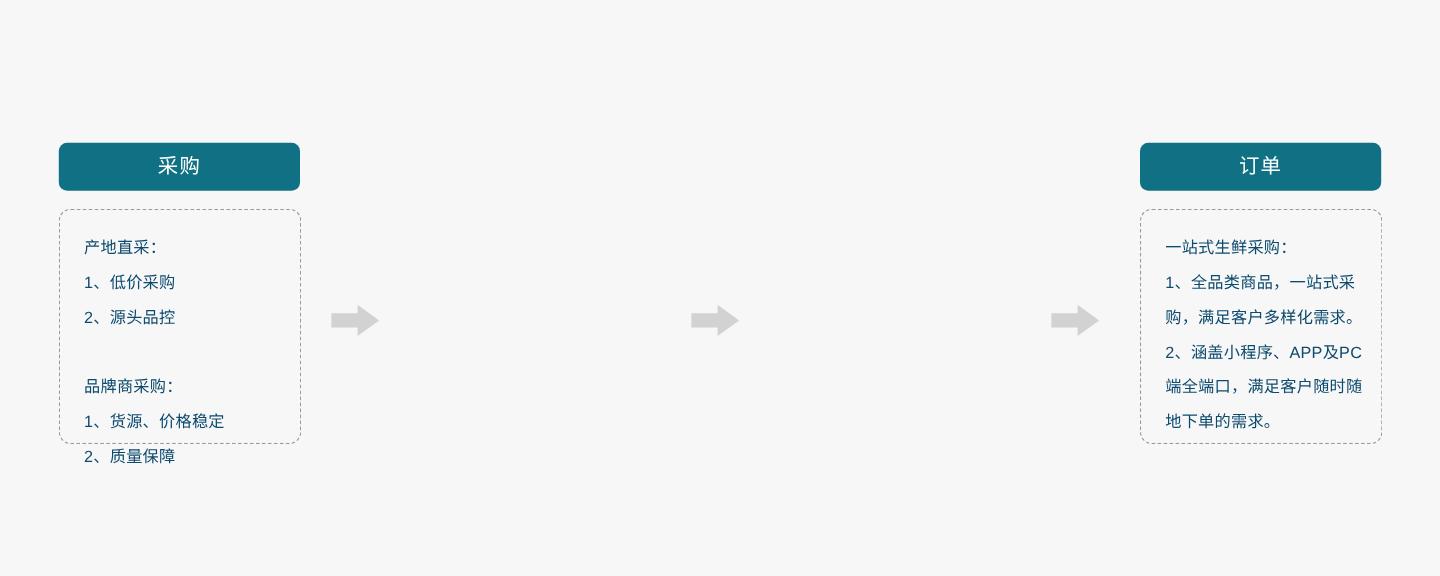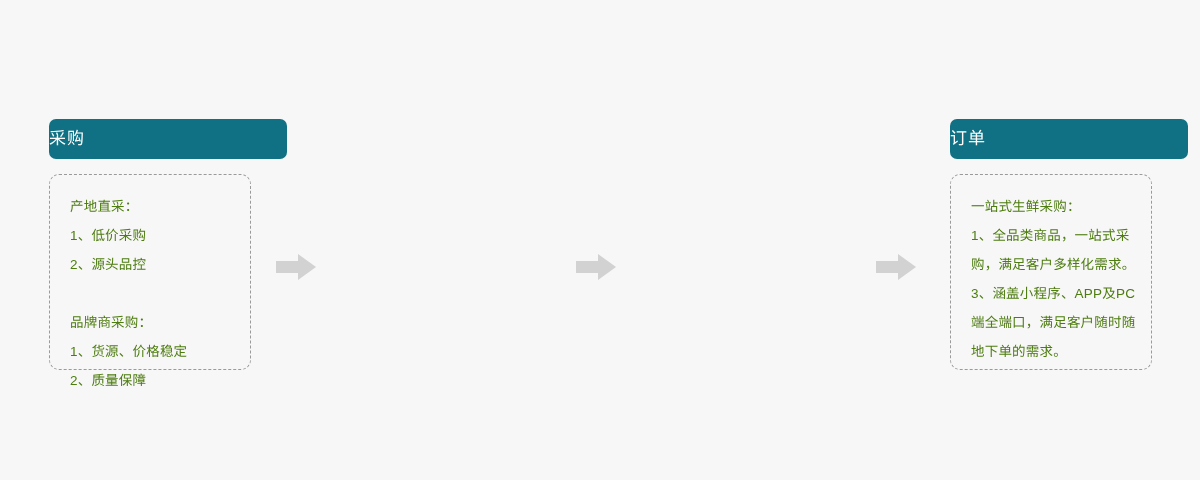--- a/index.html
+++ b/index.html
@@ -27,48 +27,49 @@
     top: 119px;
     width: 202px;
   }
   .col-0 { left: 49px; }
   .col-1 { left: 349px; }
   .col-2 { left: 649px; }
   .col-3 { left: 950px; }
 
   .stage-header {
     box-sizing: border-box;
-    width: 238px;
+    width: 201px;
     height: 40px;
     background: #0f7183;
     border-radius: 7px;
     color: #ffffff;
     font-size: 17px;
     line-height: 40px;
+    text-align: center;
     letter-spacing: 1px;
     white-space: nowrap;
   }
 
   .stage-body {
     box-sizing: border-box;
     position: absolute;
     top: 55px;            
     left: 0;
     width: 202px;
     height: 196px;        
     border: 1px dashed #9a9a9a;
     border-radius: 10px;
     background: transparent;
     padding: 17px 14px 10px 20px;
   }
 
   .stage-text {
     font-size: 13.5px;
     line-height: 29px;
-    color: #4d7c0f;
+    color: #0c4a6e;
     white-space: pre-wrap;
     letter-spacing: 0.2px;
   }
 
   
   .arrow {
     position: absolute;
     top: 254px;
     width: 40px;
     height: 26px;
@@ -114,17 +115,17 @@
     <svg width="40" height="26" viewBox="0 0 40 26" aria-hidden="true">
       <polygon points="0,7 22,7 22,0 40,13 22,26 22,19 0,19" fill="#d2d2d2"></polygon>
     </svg>
   </div>
 
   <div class="column col-3">
     <div class="stage-header">订单</div>
     <div class="stage-body">
       <div class="stage-text">一站式生鲜采购：
 1、全品类商品，一站式采购，满足客户多样化需求。
-3、涵盖小程序、APP及PC端全端口，满足客户随时随地下单的需求。</div>
+2、涵盖小程序、APP及PC端全端口，满足客户随时随地下单的需求。</div>
     </div>
   </div>
 
 </div>
 
 </body></html>

